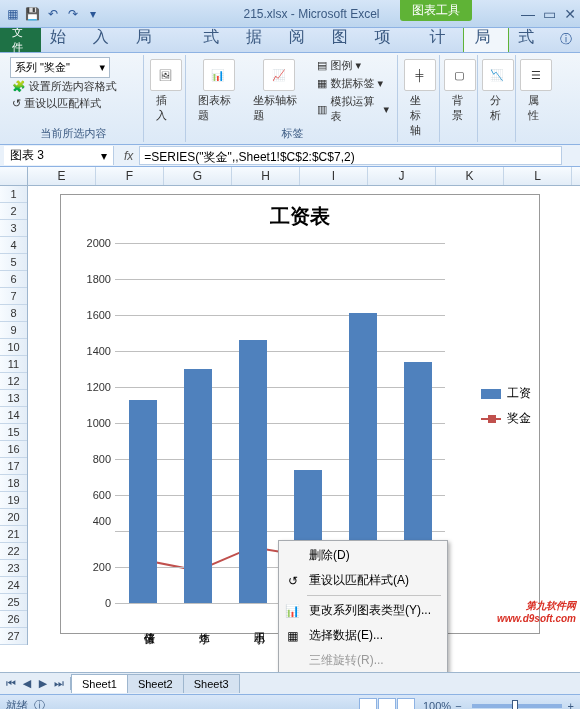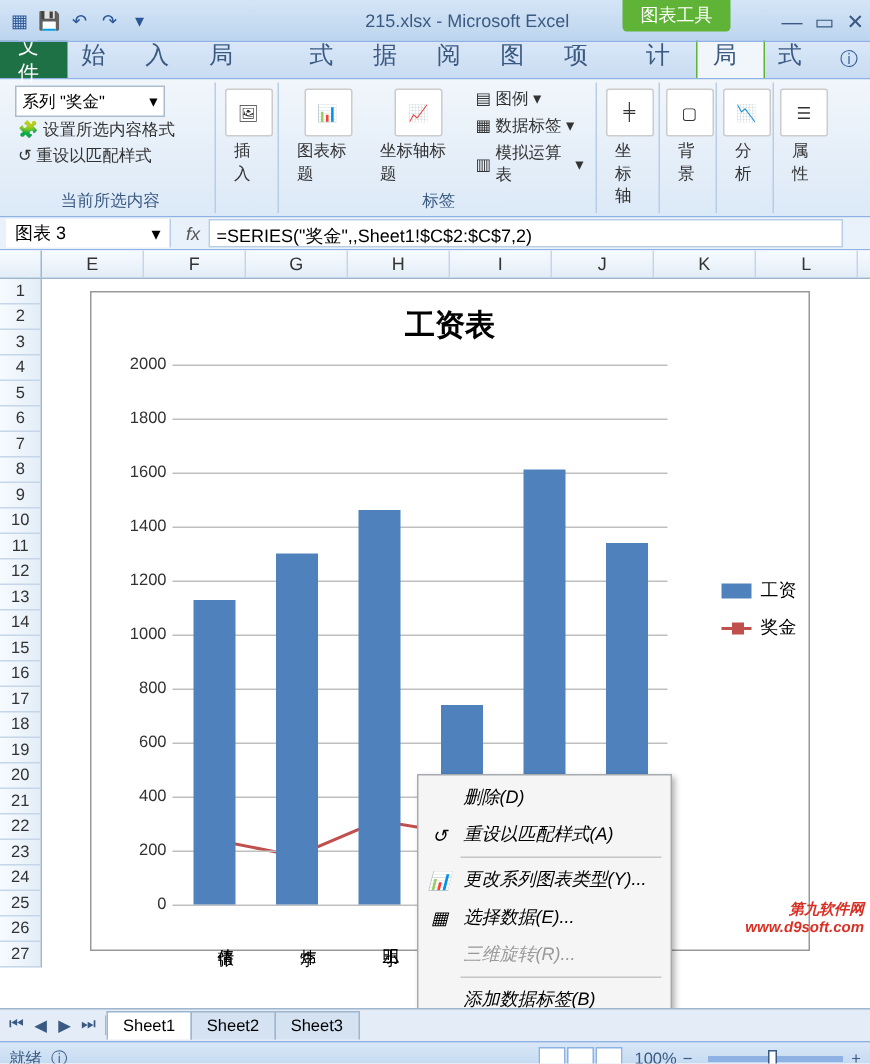--- a/index.html
+++ b/index.html
@@ -3,27 +3,27 @@
 <meta charset="utf-8">
 <style>
 * { margin: 0; padding: 0; box-sizing: border-box; font-family: "Microsoft YaHei", SimSun, sans-serif; }
 body { width: 580px; height: 709px; background: #fff; overflow: hidden; font-size: 12px; }
 
 
 .titlebar { height: 28px; background: linear-gradient(#d5e5f7,#bcd5ee); display: flex; align-items: center; padding: 0 4px; border-bottom: 1px solid #8db2e3; position: relative; }
 .qat { display: flex; gap: 2px; align-items: center; }
 .qat-btn { width: 18px; height: 18px; display: flex; align-items: center; justify-content: center; color: #2b5797; }
 .title-center { flex: 1; text-align: center; color: #3b5a82; font-size: 12px; }
-.chart-tools-tab { position: absolute; right: 93px; top: 0; background: #5fb336; color: #fff; padding: 2px 12px; font-size: 12px; border-radius: 0 0 3px 3px; }
+.chart-tools-tab { position: absolute; right: 108px; top: 0; background: #5fb336; color: #fff; padding: 2px 12px; font-size: 12px; border-radius: 0 0 3px 3px; }
 .win-controls { display: flex; gap: 8px; color: #3b5a82; font-size: 14px; }
 .win-controls span { cursor: pointer; }
 
 
 .ribbon-tabs { height: 25px; background: linear-gradient(#d9e7f8,#c9dcf2); display: flex; align-items: flex-end; border-bottom: 1px solid #8db2e3; }
-.file-tab { background: #1e7145; color: #fff; padding: 4px 12px; font-size: 14px; height: 25px; display: flex; align-items: center; }
+.file-tab { background: #1e7145; color: #fff; padding: 4px 12px; font-size: 11px; height: 25px; display: flex; align-items: center; }
 .ribbon-tab { padding: 4px 9px; font-size: 16px; color: #3b5a82; cursor: pointer; }
 .ribbon-tab.active { background: #f1f6fb; border: 1px solid #8db2e3; border-bottom: none; border-radius: 3px 3px 0 0; }
 .ribbon-tab.ctx { color: #fff; background: #5fb336; }
 .ribbon-tab.ctx.active { background: #f1f6fb; color: #3b5a82; border-color: #5fb336; padding-left: 10px; }
 .help-icon { margin-left: auto; padding: 4px 8px; color: #2b5797; }
 
 
 .ribbon-body { height: 92px; background: linear-gradient(#f1f6fb,#dce9f7); border-bottom: 1px solid #8db2e3; display: flex; padding: 2px 4px; gap: 2px; }
 .ribbon-group { border-right: 1px solid #b8cde6; padding: 2px 6px; display: flex; flex-direction: column; position: relative; }
 .ribbon-group-label { position: absolute; bottom: 1px; left: 0; right: 0; text-align: center; font-size: 11px; color: #3b5a82; }
@@ -58,21 +58,21 @@
 .x-lbl { position: absolute; bottom: -40px; width: 28px; text-align: center; font-size: 11px; writing-mode: vertical-rl; height: 38px; }
 .bonus-line { stroke: #c0504d; stroke-width: 2; fill: none; }
 .bonus-pt { fill: #c0504d; }
 .legend { position: absolute; right: 8px; top: 190px; font-size: 12px; }
 .legend-item { display: flex; align-items: center; gap: 6px; margin-bottom: 8px; }
 .leg-swatch-bar { width: 20px; height: 10px; background: #4f81bd; }
 .leg-swatch-line { width: 20px; height: 2px; background: #c0504d; position: relative; }
 .leg-swatch-line::after { content:''; position:absolute; left:7px; top:-3px; width:8px; height:8px; background:#c0504d; }
 
 
-.ctx-menu { position: absolute; left: 278px; top: 330px; width: 170px; background: #f5f5f5; border: 1px solid #a7abb0; box-shadow: 2px 2px 4px rgba(0,0,0,0.3); padding: 2px; z-index: 50; font-style: italic; }
+.ctx-menu { position: absolute; left: 278px; top: 354px; width: 170px; background: #f5f5f5; border: 1px solid #a7abb0; box-shadow: 2px 2px 4px rgba(0,0,0,0.3); padding: 2px; z-index: 50; }
 .ctx-item { display: flex; align-items: center; gap: 8px; padding: 4px 6px 4px 28px; font-size: 12px; position: relative; }
 .ctx-item .ci-icon { position: absolute; left: 4px; width: 16px; height: 16px; display: flex; align-items: center; justify-content: center; }
 .ctx-item.disabled { color: #999; }
 .ctx-sep { height: 1px; background: #c5c5c5; margin: 2px 4px 2px 26px; }
 
 
 .sheet-tabs-row { height: 22px; background: #e4edf7; border-top: 1px solid #9eb6ce; display: flex; align-items: center; font-size: 11px; }
 .nav-arrows { display: flex; gap: 2px; padding: 0 4px; border-right: 1px solid #9eb6ce; }
 .nav-arrows span { width: 14px; text-align: center; color: #3b5a82; }
 .sheet-tab { padding: 3px 10px; background: #fff; border: 1px solid #9eb6ce; border-bottom: none; margin-right: -1px; }
@@ -264,21 +264,21 @@
             <rect x="133.5" y="300.2" width="8" height="8" class="bonus-pt"></rect>
             <rect x="188.5" y="309.2" width="8" height="8" class="bonus-pt"></rect>
             <rect x="243.5" y="305.6" width="8" height="8" class="bonus-pt"></rect>
             <rect x="298.5" y="309.2" width="8" height="8" class="bonus-pt"></rect>
           </svg>
       <div class="gridline" style="top: 360px;"></div>
           <div class="y-tick" style="top: 360px;">0</div>
           <div class="gridline" style="top: 324px;"></div>
           <div class="y-tick" style="top: 324px;">200</div>
           <div class="gridline" style="top: 288px;"></div>
-          <div class="y-tick" style="top: 288px;">400</div>
+          <div class="y-tick" style="top: 278px;">400</div>
           <div class="gridline" style="top: 252px;"></div>
           <div class="y-tick" style="top: 252px;">600</div>
           <div class="gridline" style="top: 216px;"></div>
           <div class="y-tick" style="top: 216px;">800</div>
           <div class="gridline" style="top: 180px;"></div>
           <div class="y-tick" style="top: 180px;">1000</div>
           <div class="gridline" style="top: 144px;"></div>
           <div class="y-tick" style="top: 144px;">1200</div>
           <div class="gridline" style="top: 108px;"></div>
           <div class="y-tick" style="top: 108px;">1400</div>

